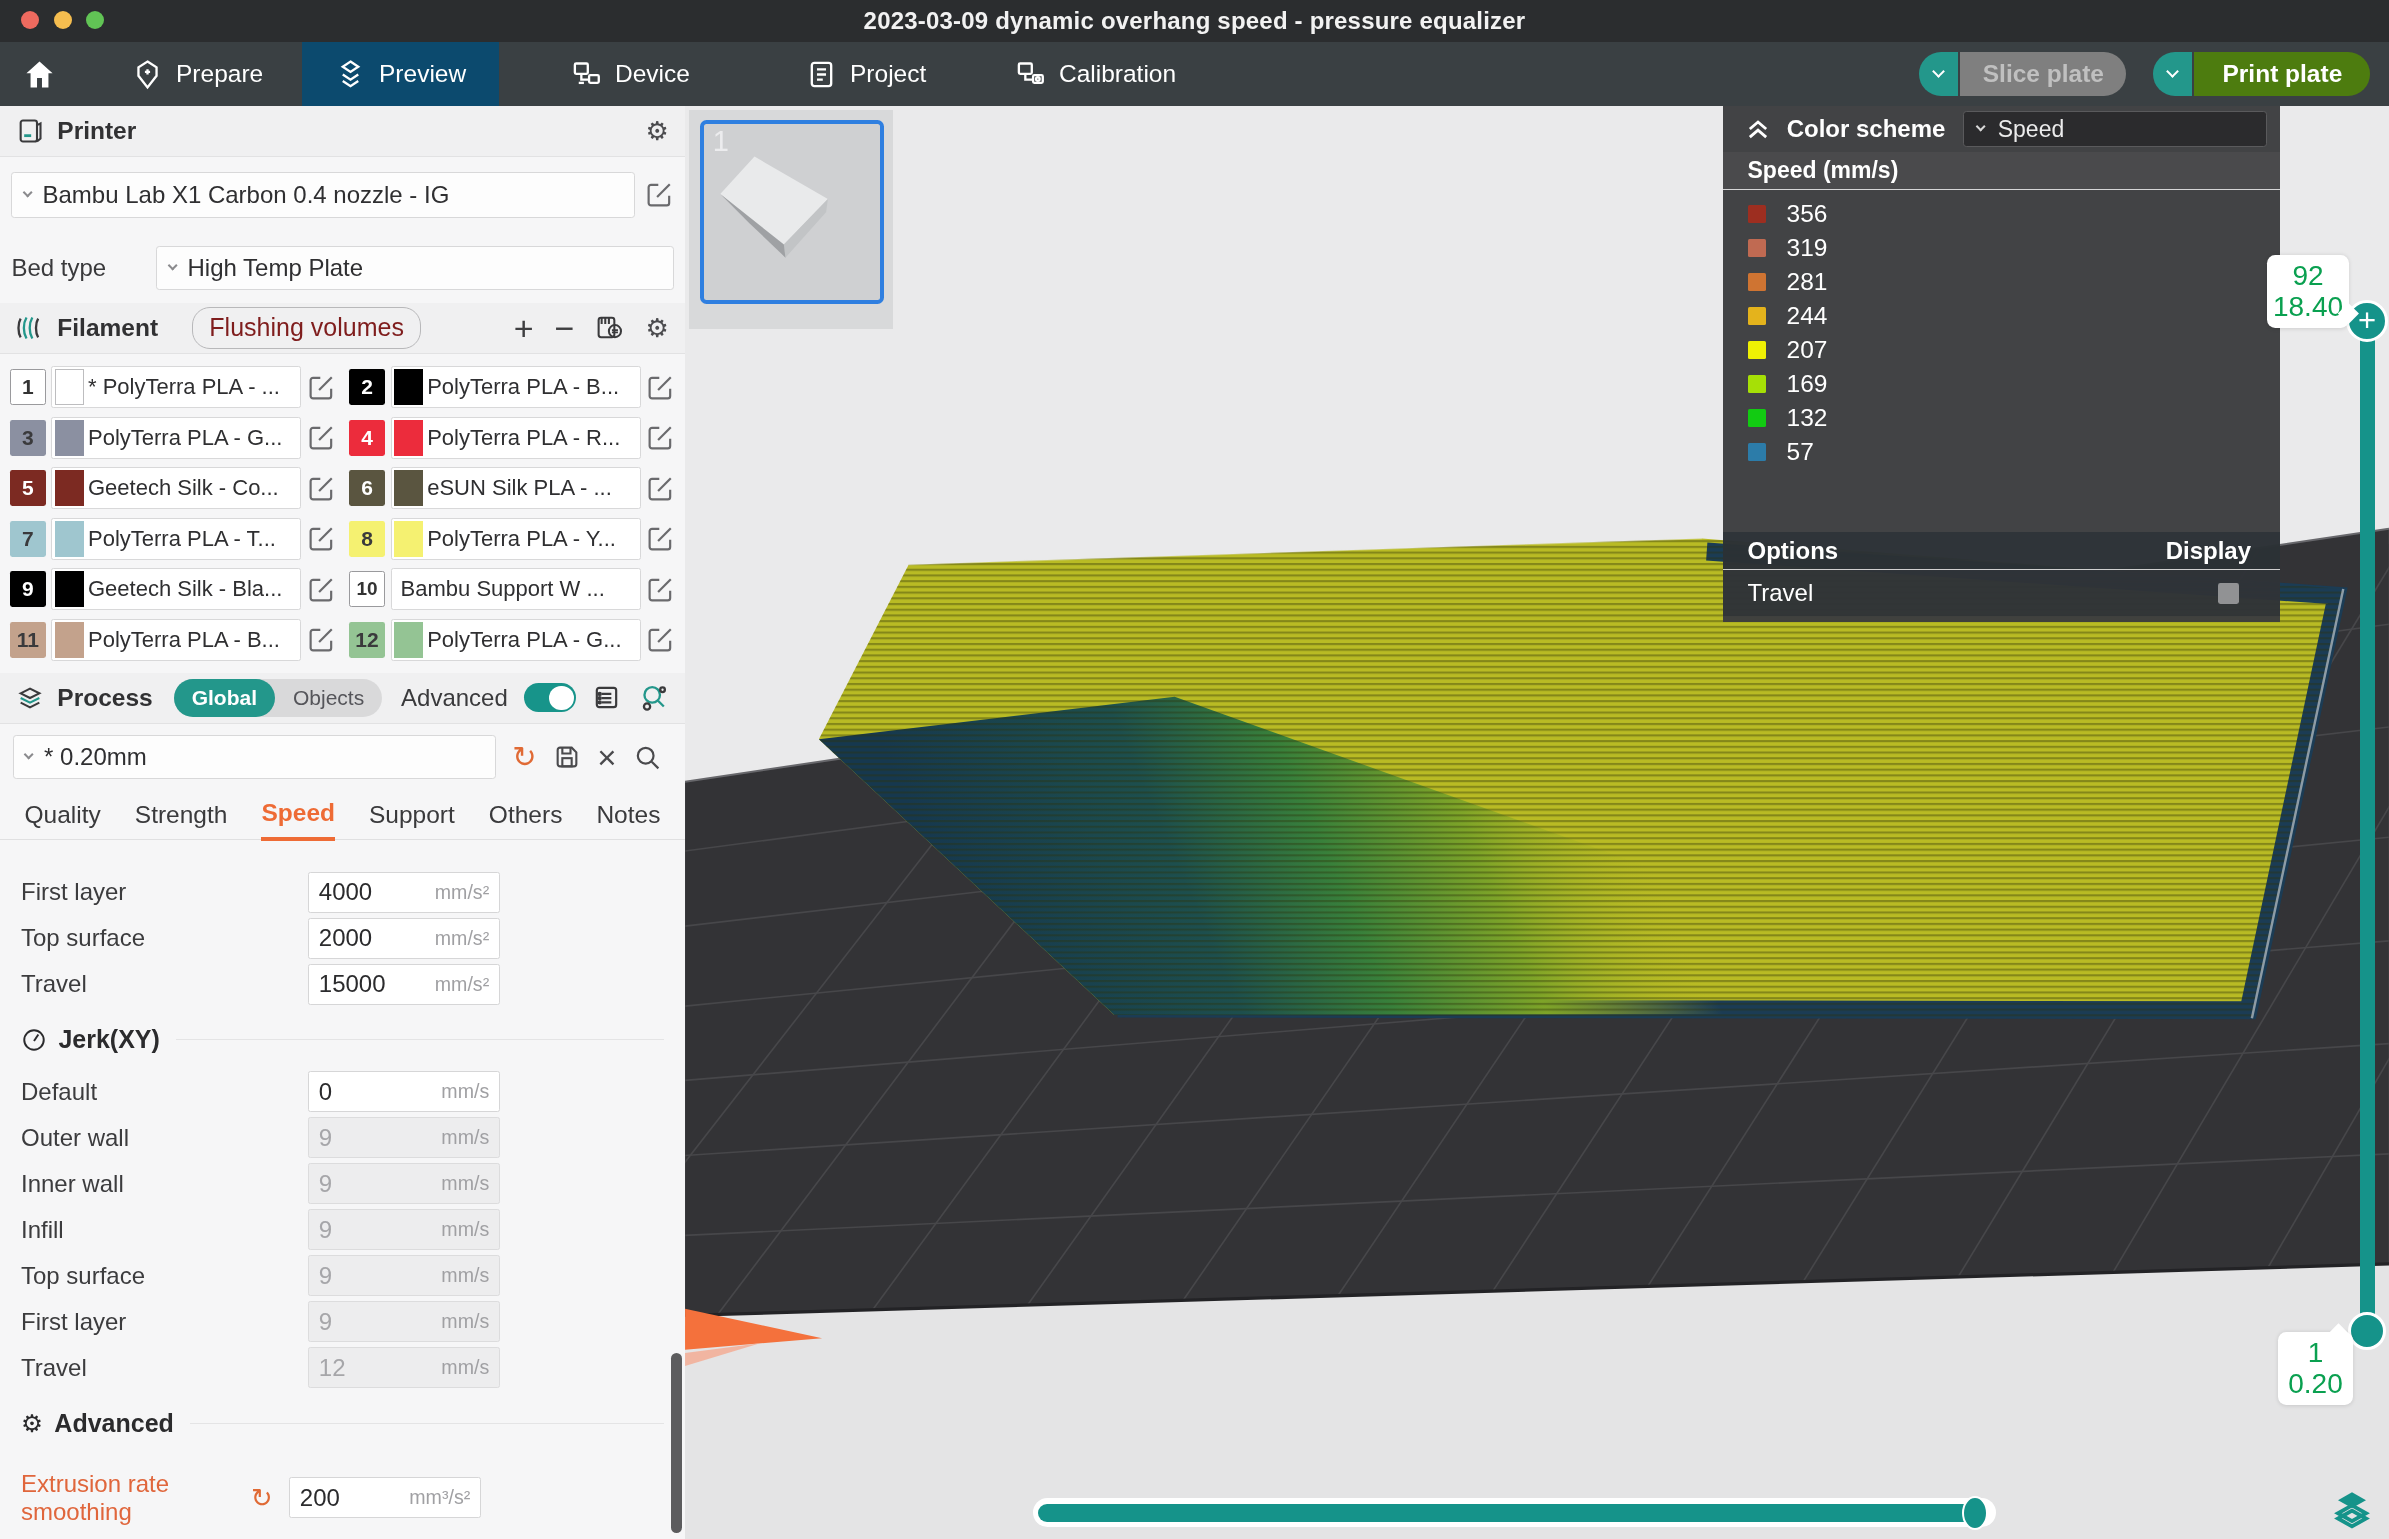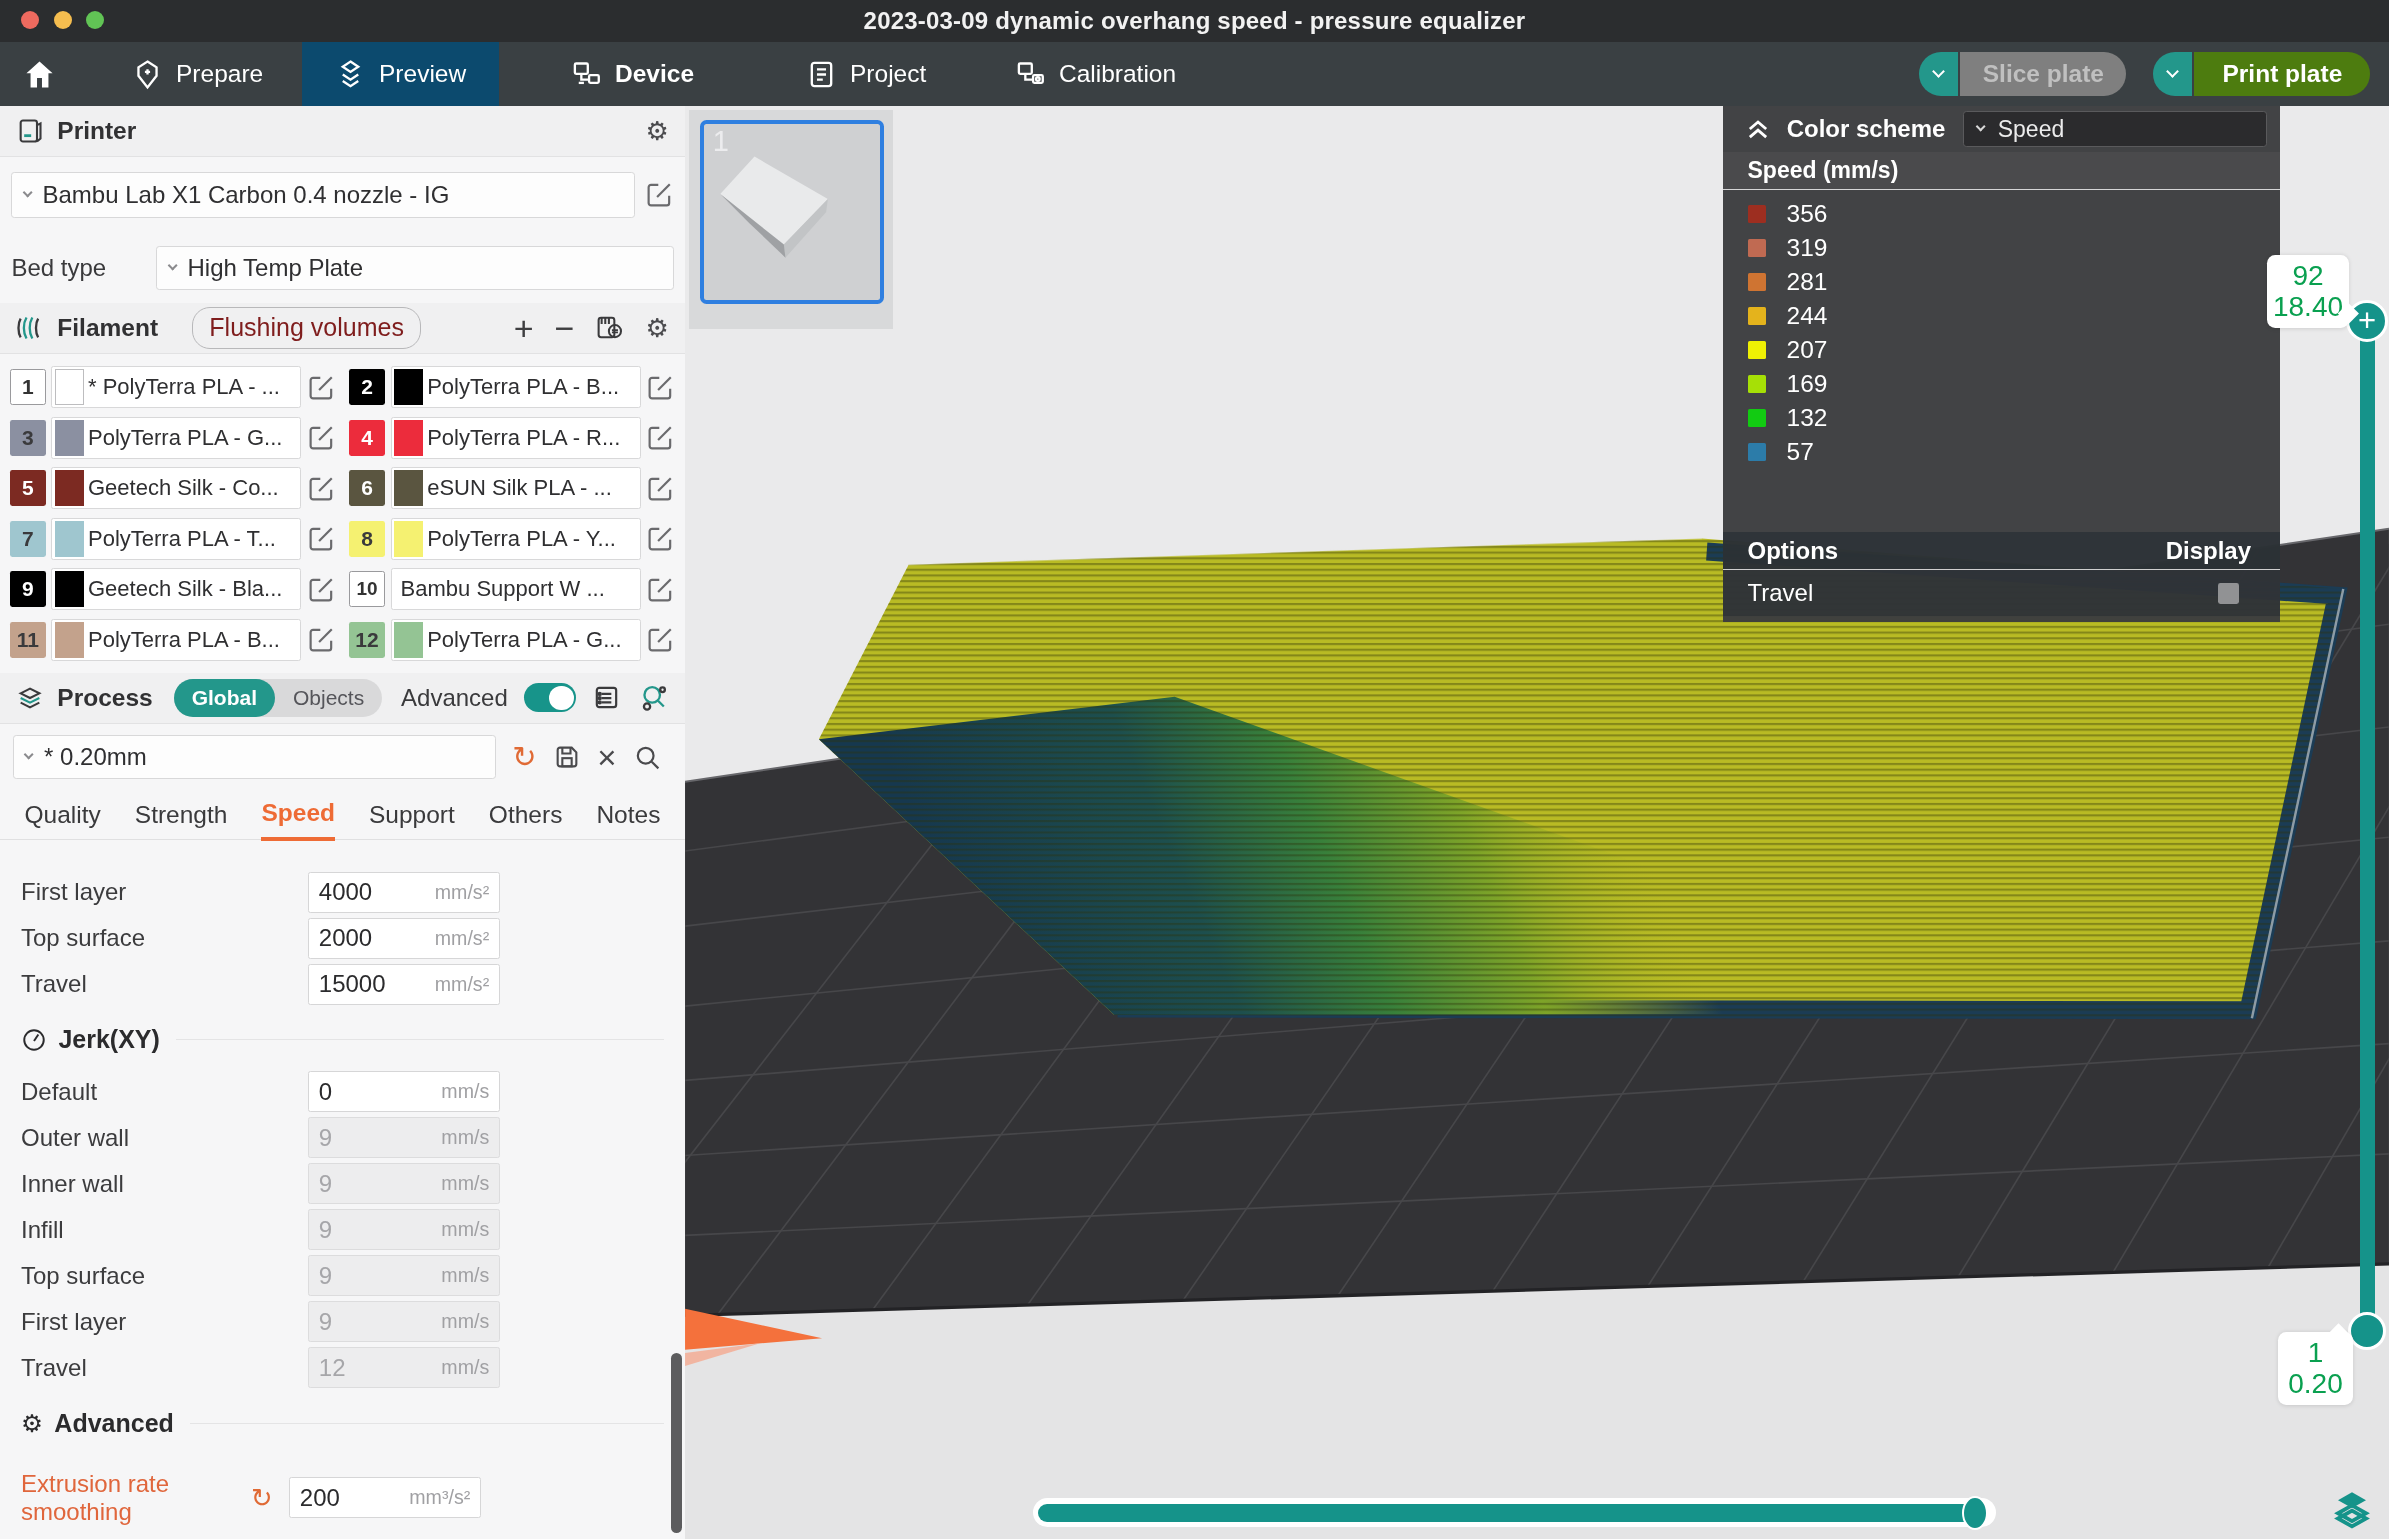--- a/index.html
+++ b/index.html
@@ -161,21 +161,21 @@
       <span>Prepare</span>
     </div>
     <div class="nav-item active-tab" style="left:302px;">
       <svg viewBox="0 0 24 24" fill="none" stroke="#fff" stroke-width="1.8">
           <path d="M12 2 L18 6 L12 10 L6 6 Z"></path>
           <path d="M6 12 L12 16 L18 12"></path>
           <path d="M6 17 L12 21 L18 17"></path>
         </svg>
       <span>Preview</span>
     </div>
-    <div class="nav-item" style="left:571px;font-weight:bold;">
+    <div class="nav-item" style="left:571px;">
       <svg viewBox="0 0 24 24" fill="none" stroke="#fff" stroke-width="1.8">
           <rect x="3" y="3.5" width="10" height="8" rx="1"></rect>
           <rect x="14" y="12.5" width="7.5" height="6" rx="1"></rect>
           <path d="M8 11.5 V16 H14"></path>
           <path d="M6 18.5 H10"></path>
         </svg>
       <span>Device</span>
     </div>
     <div class="nav-item" style="left:806px;">
       <svg viewBox="0 0 24 24" fill="none" stroke="#fff" stroke-width="1.8">

